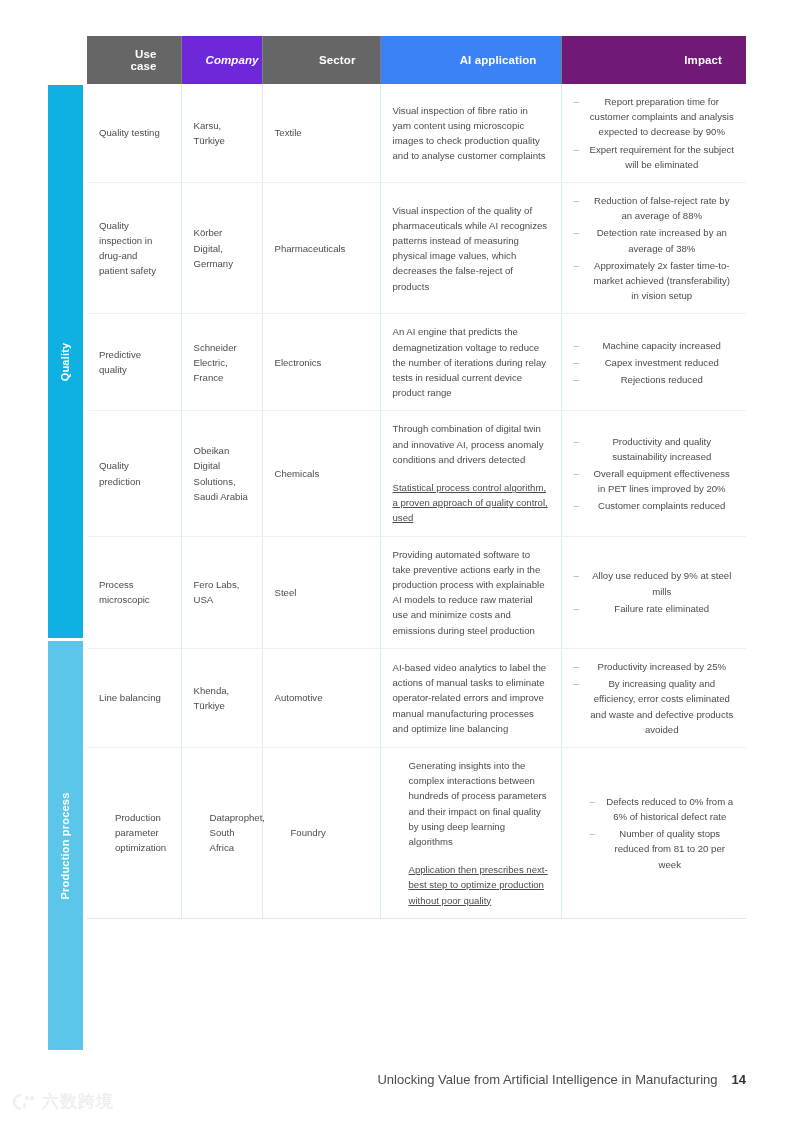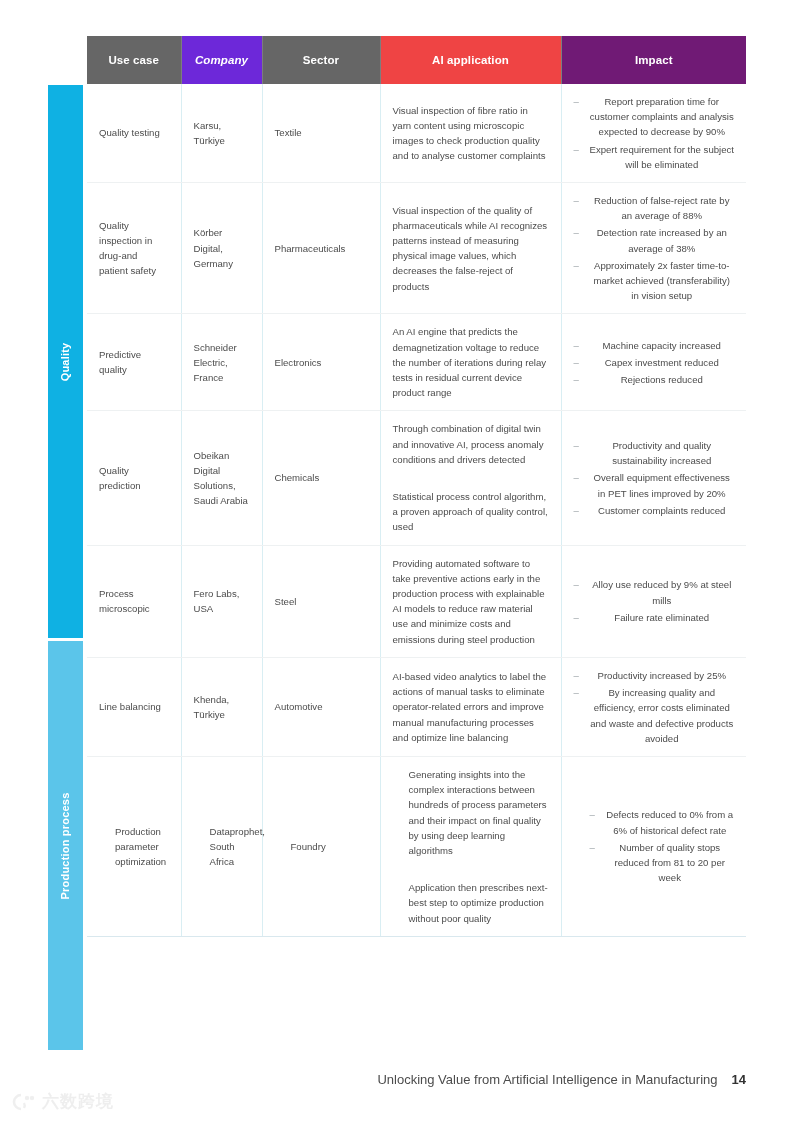--- a/index.html
+++ b/index.html
@@ -66,22 +66,22 @@
   table.matrix col.c-company { width: 81px; }
   table.matrix col.c-sector  { width: 118px; }
   table.matrix col.c-ai      { width: 181px; }
   table.matrix col.c-impact  { width: 185px; }
 
   table.matrix thead th {
     background: #666666;
     color: #ffffff;
     font-size: 11.5px;
     font-weight: bold;
-    text-align: center;
-    padding: 10px 8px;
+    text-align: right;
+    padding: 10px 24px;
     height: 28px;
     vertical-align: middle;
     border-right: 1px solid #7d7d7d;
     letter-spacing: 0.1px;
   }
   table.matrix thead th:last-child { border-right: none; }
 
   table.matrix tbody td {
     font-size: 9.6px;
     line-height: 15.2px;
@@ -92,21 +92,21 @@
     border-bottom: 1px solid #eef1f2;
     border-right: 1px solid #d9eef3;
   }
   table.matrix tbody td:last-child { border-right: none; }
   table.matrix tbody tr:last-child td { border-bottom: 1px solid #d9e8ee; padding-left: 28px; }
 
   td.col-ai, td.col-impact { vertical-align: middle; }
   td.col-impact { border-left: 1px solid #7ecfe8; }
 
   .para { margin: 0; }
-  .para + .para { margin-top: 22px; }
+  .para + .para { margin-top: 13px; text-decoration: underline; }
 
   ul.impact-list {
     list-style: none;
     margin: 0;
     padding: 0;
     text-align: center;
   }
   ul.impact-list li {
     position: relative;
     padding-left: 16px;
@@ -176,21 +176,21 @@
           <col class="c-company">
           <col class="c-sector">
           <col class="c-ai">
           <col class="c-impact">
       </colgroup>
       <thead>
         <tr>
           <th style="background: rgb(102, 102, 102);">Use case</th>
           <th style="background: #6d28d9; font-style: italic;">Company</th>
           <th style="background: rgb(102, 102, 102);">Sector</th>
-          <th style="background: #ef4444;">AI application</th>
+          <th style="background: #3b82f6;">AI application</th>
           <th style="background: #701a75;">Impact</th>
         </tr>
       </thead>
       <tbody id="table-body">
           <tr>
             <td class="col-usecase">Quality testing</td>
             <td class="col-company">Karsu,<br>Türkiye</td>
             <td class="col-sector">Textile</td>
             <td class="col-ai">
               <p class="para">Visual inspection of fibre ratio in yarn content using microscopic images to check production quality and to analyse customer complaints</p>

